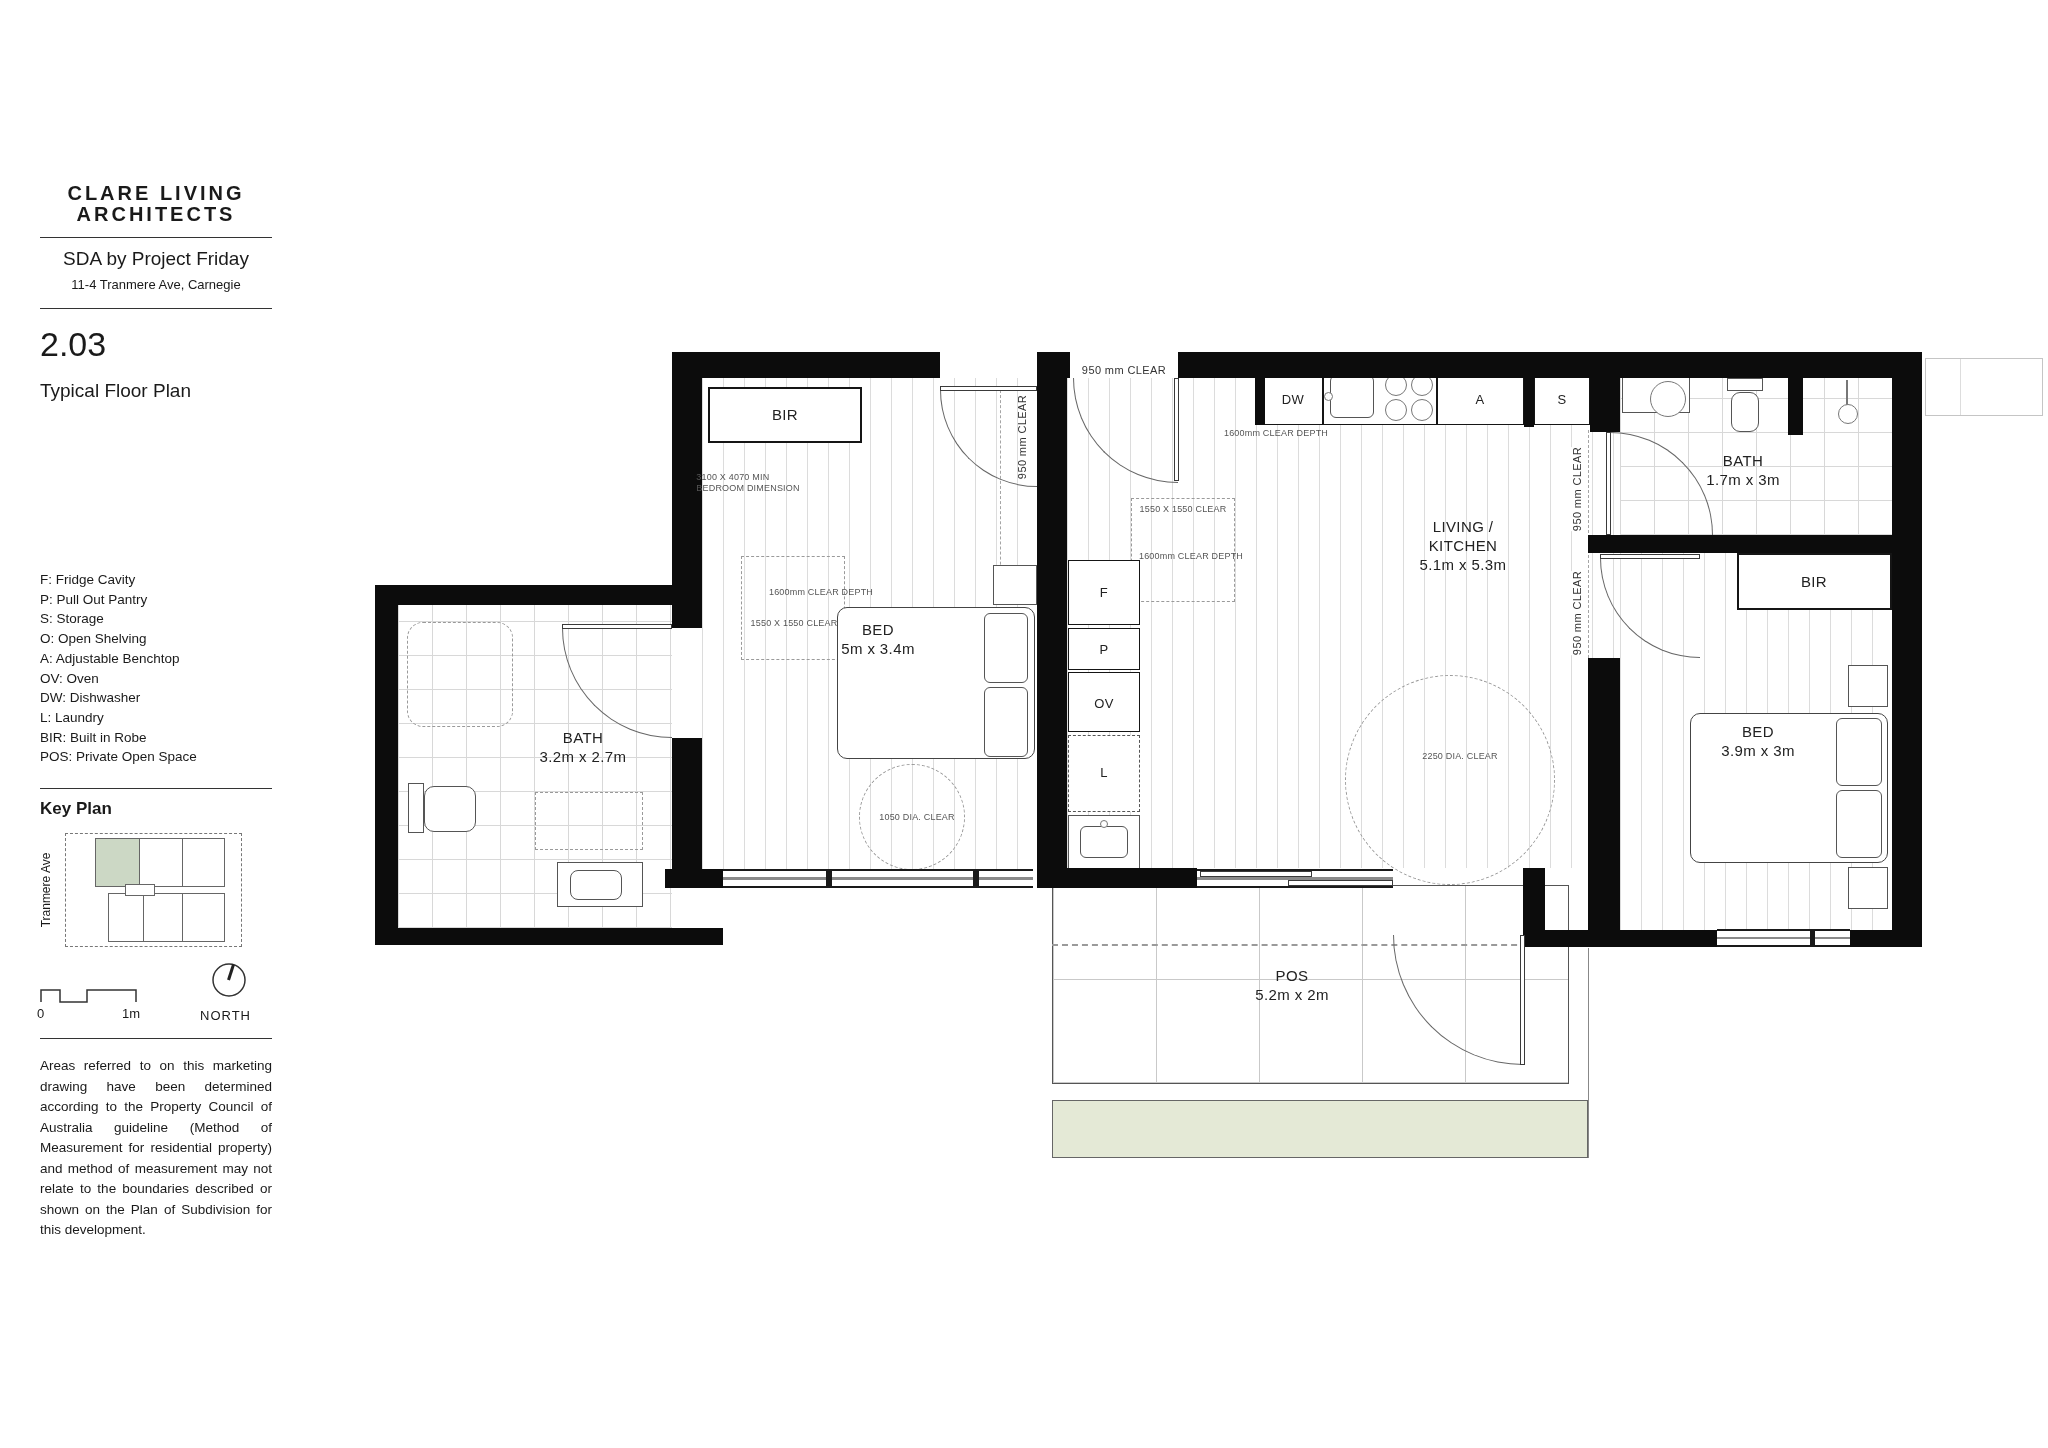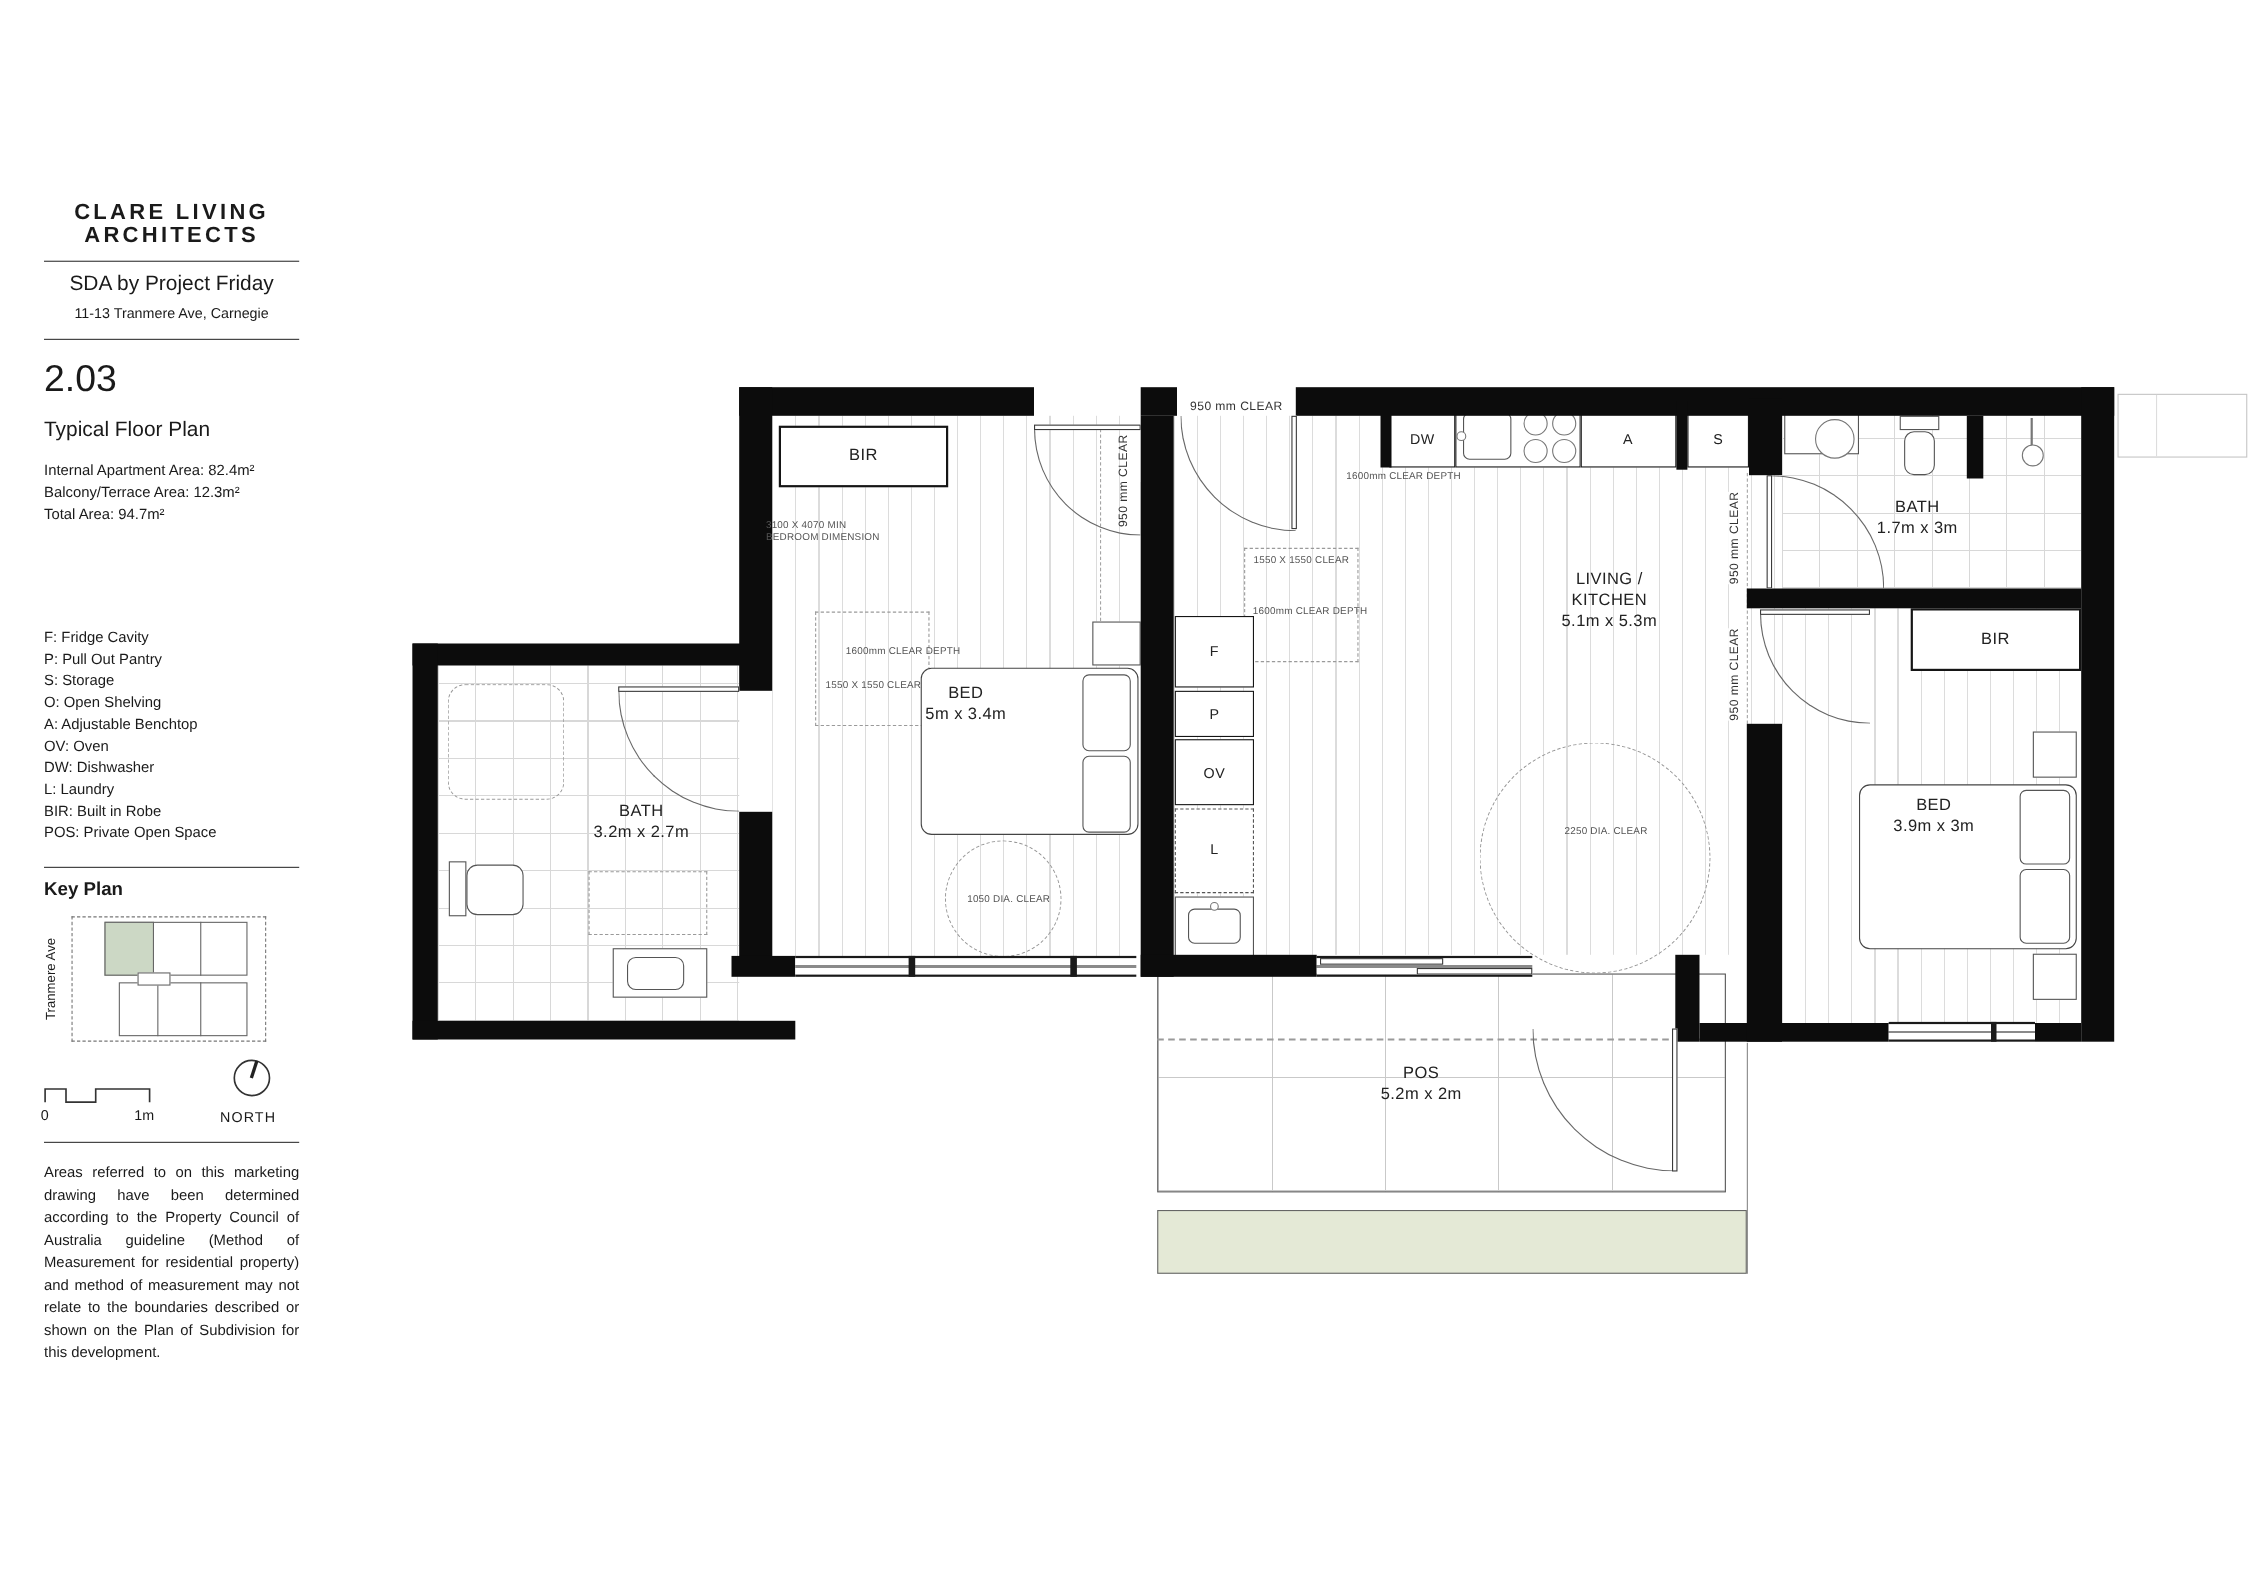--- a/index.html
+++ b/index.html
@@ -49,31 +49,26 @@
 
 <div id="page">
 
   <div class="abs logo" style="left:40px;top:183px;width:232px;">
     <div>CLARE LIVING</div>
     <div>ARCHITECTS</div>
   </div>
   <div class="hr" style="top:237px;"></div>
 
   <div class="abs ptitle" style="left:40px;top:248px;width:232px;">SDA by Project Friday</div>
-  <div class="abs paddr" style="left:40px;top:277px;width:232px;">11-13 Tranmere Ave, Carnegie</div>
+  <div class="abs paddr" style="left:40px;top:277px;width:232px;">11-4 Tranmere Ave, Carnegie</div>
   <div class="hr" style="top:308px;"></div>
 
   <div class="abs sheetnum" style="left:40px;top:325px;">2.03</div>
   <div class="abs sheettitle" style="left:40px;top:380px;">Typical Floor Plan</div>
 
-  <div class="abs smalltxt" style="left:40px;top:418px;width:232px;">
-    <div>Internal Apartment Area: 82.4m²</div>
-    <div>Balcony/Terrace Area: 12.3m²</div>
-    <div>Total Area: 94.7m²</div>
-  </div>
 
 
   <div class="abs smalltxt" style="left:40px;top:570px;width:232px;line-height:19.7px;">
     <div>F: Fridge Cavity</div>
     <div>P: Pull Out Pantry</div>
     <div>S: Storage</div>
     <div>O: Open Shelving</div>
     <div>A: Adjustable Benchtop</div>
     <div>OV: Oven</div>
     <div>DW: Dishwasher</div>

